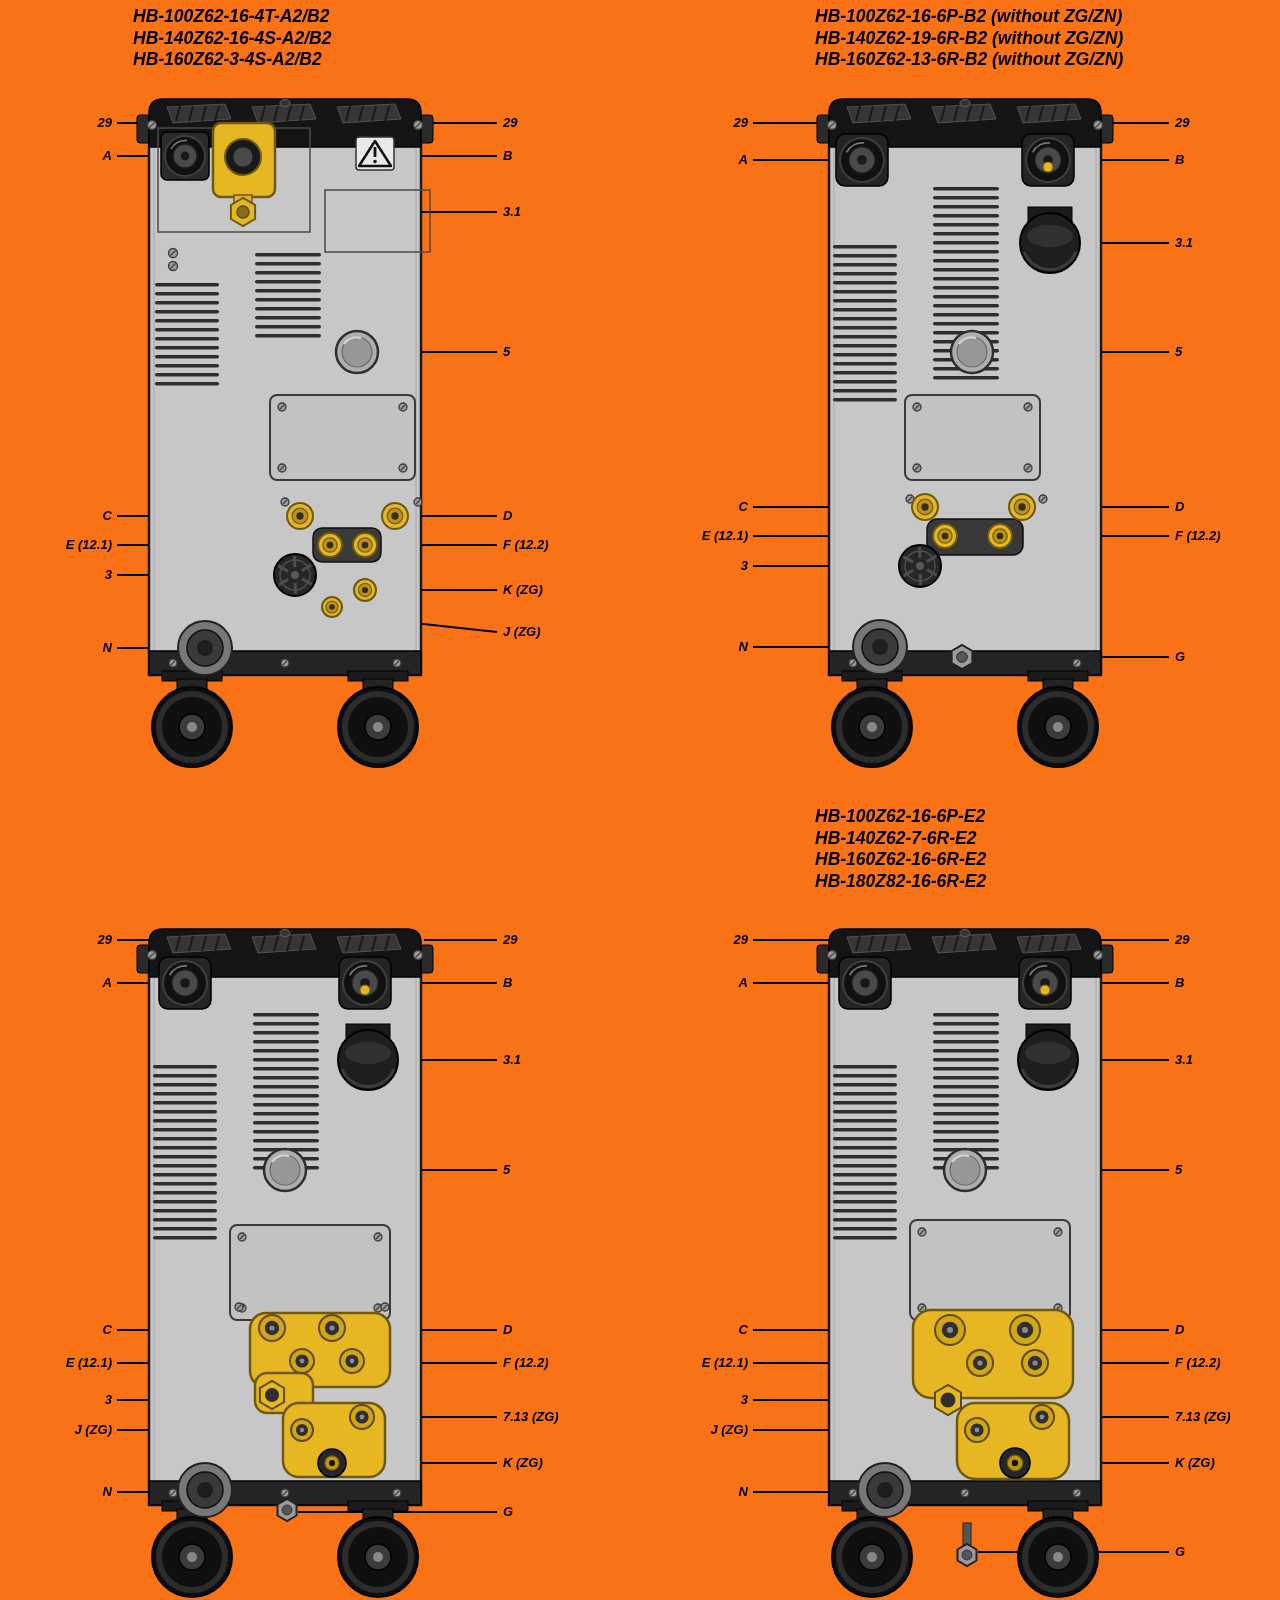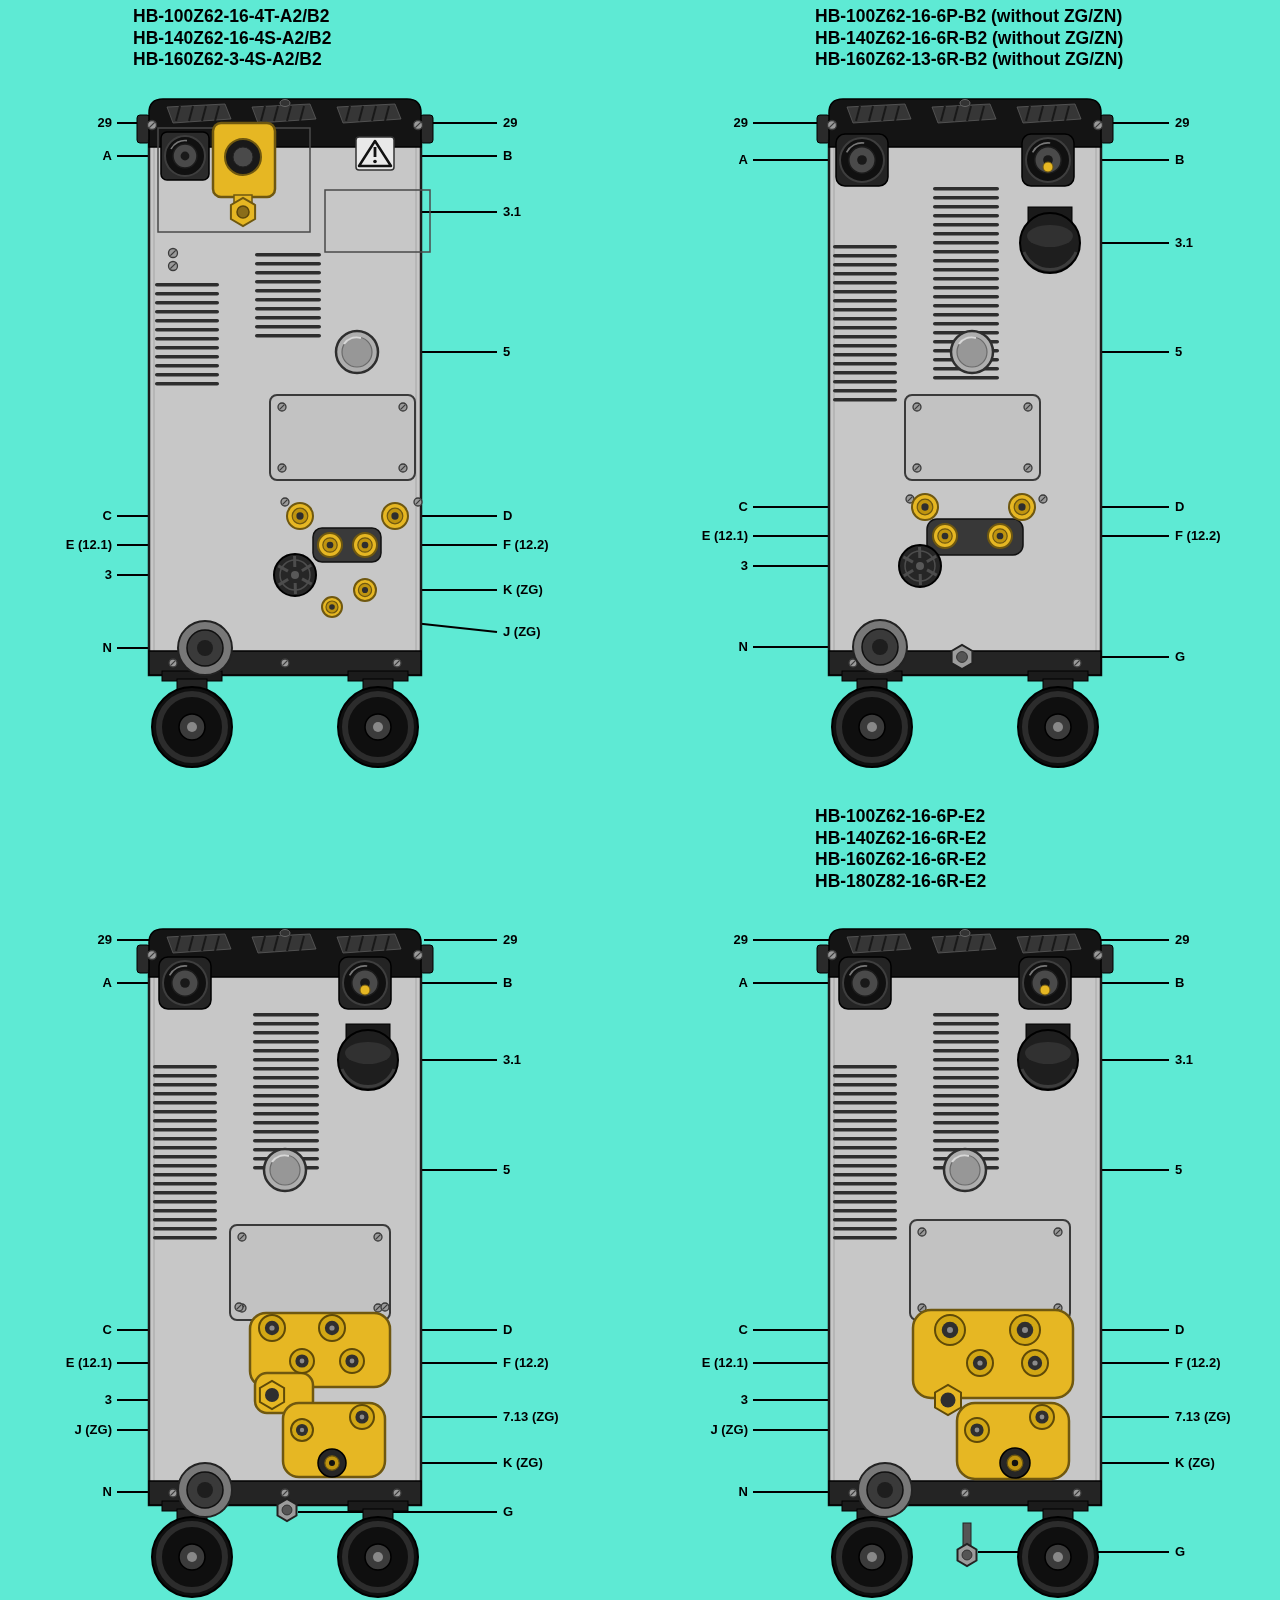--- a/index.html
+++ b/index.html
@@ -1,17 +1,17 @@
 <!DOCTYPE html>
 <html><head>
 <meta charset="utf-8">
 <style>
   html,body{margin:0;padding:0;background:#fff;}
   body{font-family:"Liberation Sans",sans-serif;color:#000;}
-  #canvas{position:relative;width:1280px;height:1600px;background:#5eead4;overflow:hidden;}
+  #canvas{position:relative;width:1280px;height:1600px;background:#f97316;overflow:hidden;font-style:italic;}
   .panel{position:absolute;width:640px;}
   .titles{position:absolute;top:6px;font-weight:bold;font-size:17.5px;line-height:21.5px;white-space:nowrap;}
   .t:empty{display:none;}
   .machine{position:absolute;width:300px;height:680px;}
   .lines{position:absolute;left:0;top:0;}
   .callout{position:absolute;font-weight:bold;font-size:13px;height:22px;line-height:22px;white-space:nowrap;}
   .callout.left{text-align:right;}
 </style>
 </head>
 <body>
@@ -251,21 +251,21 @@
       <div class="callout right" style="top: 341px; left: 503px;">5</div>
       <div class="callout right" style="top: 505px; left: 503px;">D</div>
       <div class="callout right" style="top: 534px; left: 503px;">F (12.2)</div>
       <div class="callout right" style="top: 579px; left: 503px;">K (ZG)</div>
       <div class="callout right" style="top: 621px; left: 503px;">J (ZG)</div>
     </section>
 
   <section class="panel" id="p1" style="left:640px;top:0;height:790px">
     <div class="titles" style="left:175px">
       <div class="t">HB-100Z62-16-6P-B2 (without ZG/ZN)</div>
-      <div class="t">HB-140Z62-16-6R-B2 (without ZG/ZN)</div>
+      <div class="t">HB-140Z62-19-6R-B2 (without ZG/ZN)</div>
       <div class="t">HB-160Z62-13-6R-B2 (without ZG/ZN)</div>
 
     </div>
     <svg class="lines" width="640" height="790">
         <line x1="113" y1="123" x2="192" y2="123" stroke="#000000" stroke-width="2"></line>
         <line x1="113" y1="160" x2="196" y2="160" stroke="#000000" stroke-width="2"></line>
         <line x1="113" y1="507" x2="272" y2="507" stroke="#000000" stroke-width="2"></line>
         <line x1="113" y1="536" x2="293" y2="536" stroke="#000000" stroke-width="2"></line>
         <line x1="113" y1="566" x2="259" y2="566" stroke="#000000" stroke-width="2"></line>
         <line x1="113" y1="647" x2="215" y2="647" stroke="#000000" stroke-width="2"></line>
@@ -739,21 +739,21 @@
       <div class="callout right" style="top: 529px; left: 503px;">D</div>
       <div class="callout right" style="top: 562px; left: 503px;">F (12.2)</div>
       <div class="callout right" style="top: 616px; left: 503px;">7.13 (ZG)</div>
       <div class="callout right" style="top: 662px; left: 503px;">K (ZG)</div>
       <div class="callout right" style="top: 711px; left: 503px;">G</div>
     </section>
 
   <section class="panel" id="p3" style="left:640px;top:790px;height:810px">
     <div class="titles" style="left:175px;top:16px">
       <div class="t">HB-100Z62-16-6P-E2</div>
-      <div class="t">HB-140Z62-16-6R-E2</div>
+      <div class="t">HB-140Z62-7-6R-E2</div>
       <div class="t">HB-160Z62-16-6R-E2</div>
       <div class="t">HB-180Z82-16-6R-E2</div>
     </div>
     <svg class="lines" width="640" height="810">
         <line x1="113" y1="150" x2="192" y2="150" stroke="#000000" stroke-width="2"></line>
         <line x1="113" y1="193" x2="203" y2="193" stroke="#000000" stroke-width="2"></line>
         <line x1="113" y1="540" x2="295" y2="540" stroke="#000000" stroke-width="2"></line>
         <line x1="113" y1="573" x2="327" y2="573" stroke="#000000" stroke-width="2"></line>
         <line x1="113" y1="610" x2="293" y2="610" stroke="#000000" stroke-width="2"></line>
         <line x1="113" y1="640" x2="325" y2="640" stroke="#000000" stroke-width="2"></line>

